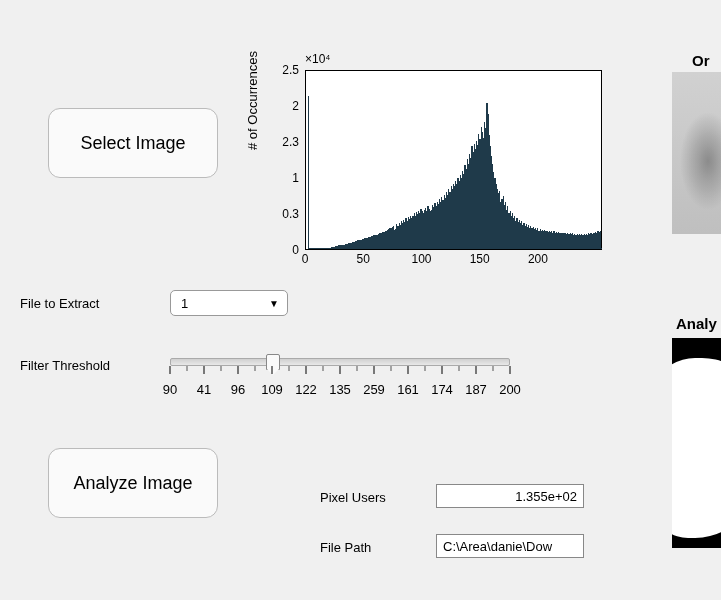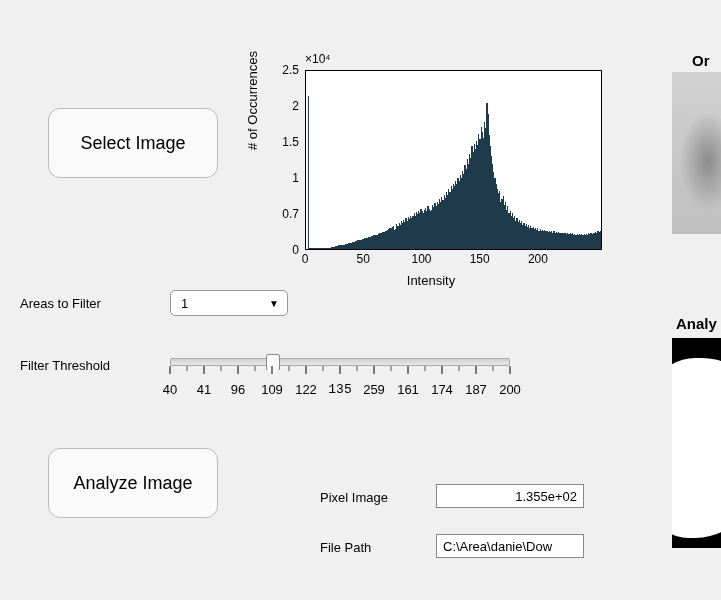--- a/index.html
+++ b/index.html
@@ -162,21 +162,21 @@
 <body>
 
 <button id="select-image-btn" class="panel btn">
   <span>Select Image</span>
 </button>
 
 <button id="analyze-image-btn" class="panel btn">
   <span>Analyze Image</span>
 </button>
 
-<div id="areas-label" class="panel">Areas to Filter</div>
+<div id="areas-label" class="panel">File to Extract</div>
 <div id="areas-select-wrap" class="panel">
   <div class="select">
     <span>1</span>
     <span class="caret">▼</span>
   </div>
 </div>
 
 <div id="filter-label" class="panel">Filter Threshold</div>
 <div id="slider-wrap" class="panel">
   <div class="slider-track">
@@ -199,42 +199,42 @@
       <div class="slider-tick minor" style="left: 65%;"></div>
       <div class="slider-tick" style="left: 70%;"></div>
       <div class="slider-tick minor" style="left: 75%;"></div>
       <div class="slider-tick" style="left: 80%;"></div>
       <div class="slider-tick minor" style="left: 85%;"></div>
       <div class="slider-tick" style="left: 90%;"></div>
       <div class="slider-tick minor" style="left: 95%;"></div>
       <div class="slider-tick" style="left: 100%;"></div>
     </div>
   <div class="slider-labels" id="slider-labels">
-      <div class="slider-label" style="left: 0%;">40</div>
+      <div class="slider-label" style="left: 0%;">90</div>
       <div class="slider-label" style="left: 10%;">41</div>
       <div class="slider-label" style="left: 20%;">96</div>
       <div class="slider-label" style="left: 30%;">109</div>
       <div class="slider-label" style="left: 40%;">122</div>
-      <div class="slider-label" style="left: 50%; font-family: Liberation Mono, monospace;">135</div>
+      <div class="slider-label" style="left: 50%;">135</div>
       <div class="slider-label" style="left: 60%;">259</div>
       <div class="slider-label" style="left: 70%;">161</div>
       <div class="slider-label" style="left: 80%;">174</div>
       <div class="slider-label" style="left: 90%;">187</div>
       <div class="slider-label" style="left: 100%;">200</div>
     </div>
 </div>
 
 <div id="hist-wrap" class="panel">
   <div class="chart-exp">×10⁴</div>
   <div class="chart-ylabel"># of Occurrences</div>
   <div class="chart-yticks" id="chart-yticks">
       <div class="chart-ytick" style="bottom: 0%;">0</div>
-      <div class="chart-ytick" style="bottom: 20%;">0.7</div>
+      <div class="chart-ytick" style="bottom: 20%;">0.3</div>
       <div class="chart-ytick" style="bottom: 40%;">1</div>
-      <div class="chart-ytick" style="bottom: 60%;">1.5</div>
+      <div class="chart-ytick" style="bottom: 60%;">2.3</div>
       <div class="chart-ytick" style="bottom: 80%;">2</div>
       <div class="chart-ytick" style="bottom: 100%;">2.5</div>
     </div>
   <div class="chart-plot">
     <div class="chart-bars" id="chart-bars">
         <div class="chart-bar" style="height: 0%;"></div>
         <div class="chart-bar" style="height: 0%;"></div>
         <div class="chart-bar" style="height: 86%;"></div>
         <div class="chart-bar" style="height: 0.8%;"></div>
         <div class="chart-bar" style="height: 0.8%;"></div>
@@ -491,32 +491,31 @@
         <div class="chart-bar" style="height: 0.8%;"></div>
       </div>
   </div>
   <div class="chart-xticks" id="chart-xticks">
       <div class="chart-xtick" style="left: 0%;">0</div>
       <div class="chart-xtick" style="left: 19.6078%;">50</div>
       <div class="chart-xtick" style="left: 39.2157%; text-align: right;">100</div>
       <div class="chart-xtick" style="left: 58.8235%;">150</div>
       <div class="chart-xtick" style="left: 78.4314%;">200</div>
     </div>
-  <div class="chart-xlabel">Intensity</div>
 </div>
 
 <div id="orig-label" class="panel">Or</div>
 <div id="orig-img" class="panel">
   <div class="xray"></div>
 </div>
 <div id="analy-label" class="panel">Analy</div>
 <div id="analy-img" class="panel">
   <div class="analy-blob"></div>
 </div>
 
-<div id="pixel-area-label" class="panel">Pixel Image</div>
+<div id="pixel-area-label" class="panel">Pixel Users</div>
 <div id="pixel-area-field" class="panel field">
   <span>1.355e+02</span>
 </div>
 <div id="file-path-label" class="panel">File Path</div>
 <div id="file-path-field" class="panel field">
   <span>C:\Area\danie\Dow</span>
 </div>
 
 </body></html>

